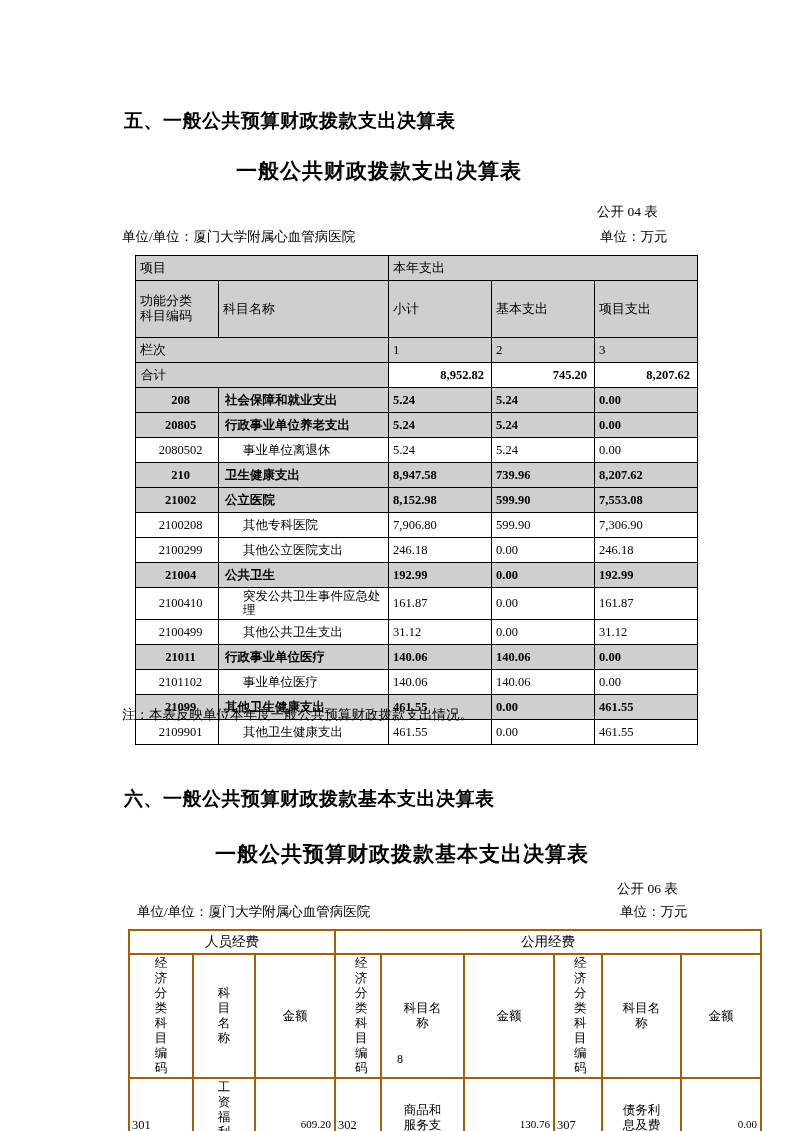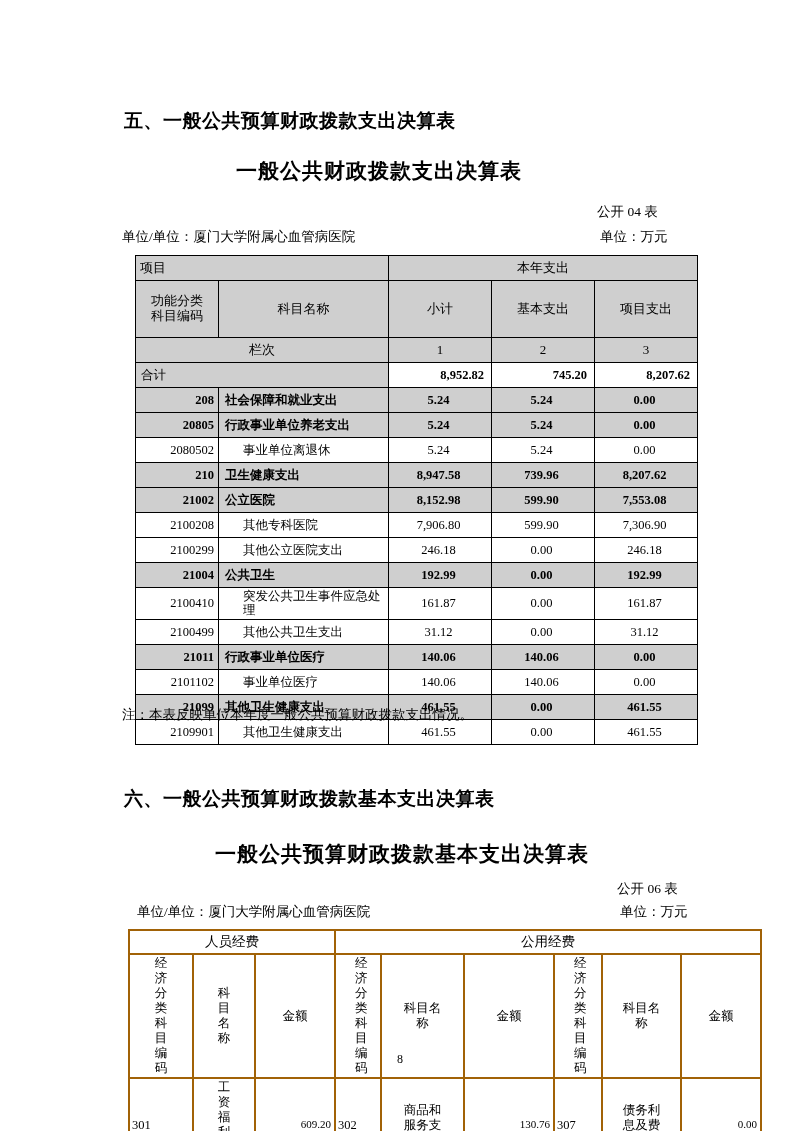--- a/index.html
+++ b/index.html
@@ -74,34 +74,33 @@
   }
   .t1 td {
     border: 1px solid #000;
     padding: 1px 4px;
     height: 22px;
     vertical-align: middle;
     line-height: 1.15;
   }
   .t1 .hd {
     background: #cfcfcf;
-    text-align: center;
     font-size: 13px;
   }
   .t1 .hd-left {
     background: #cfcfcf;
     text-align: left;
     font-size: 13px;
   }
   .t1 .grayrow td { background: #cfcfcf; font-weight: bold; }
   .t1 .whiterow td { background: #ffffff; font-weight: normal; }
-  .t1 .code { text-align: right; padding-left: 11px; }
+  .t1 .code { text-align: center; padding-left: 11px; }
   .t1 .name1 { text-align: left; padding-left: 6px; }
   .t1 .name2 { text-align: left; padding-left: 24px; }
-  .t1 .num { text-align: center; padding-right: 7px; }
+  .t1 .num { text-align: left; padding-right: 7px; }
   .t1 .totlbl { background: #cfcfcf; text-align: left; padding-left: 5px; }
   .t1 .totnum { background: #ffffff; text-align: right; padding-right: 7px; font-weight: bold; }
 
   
   .t2 {
     position: absolute;
     left: 128px;
     top: 929px;
     width: 572px;
     border-collapse: collapse;

